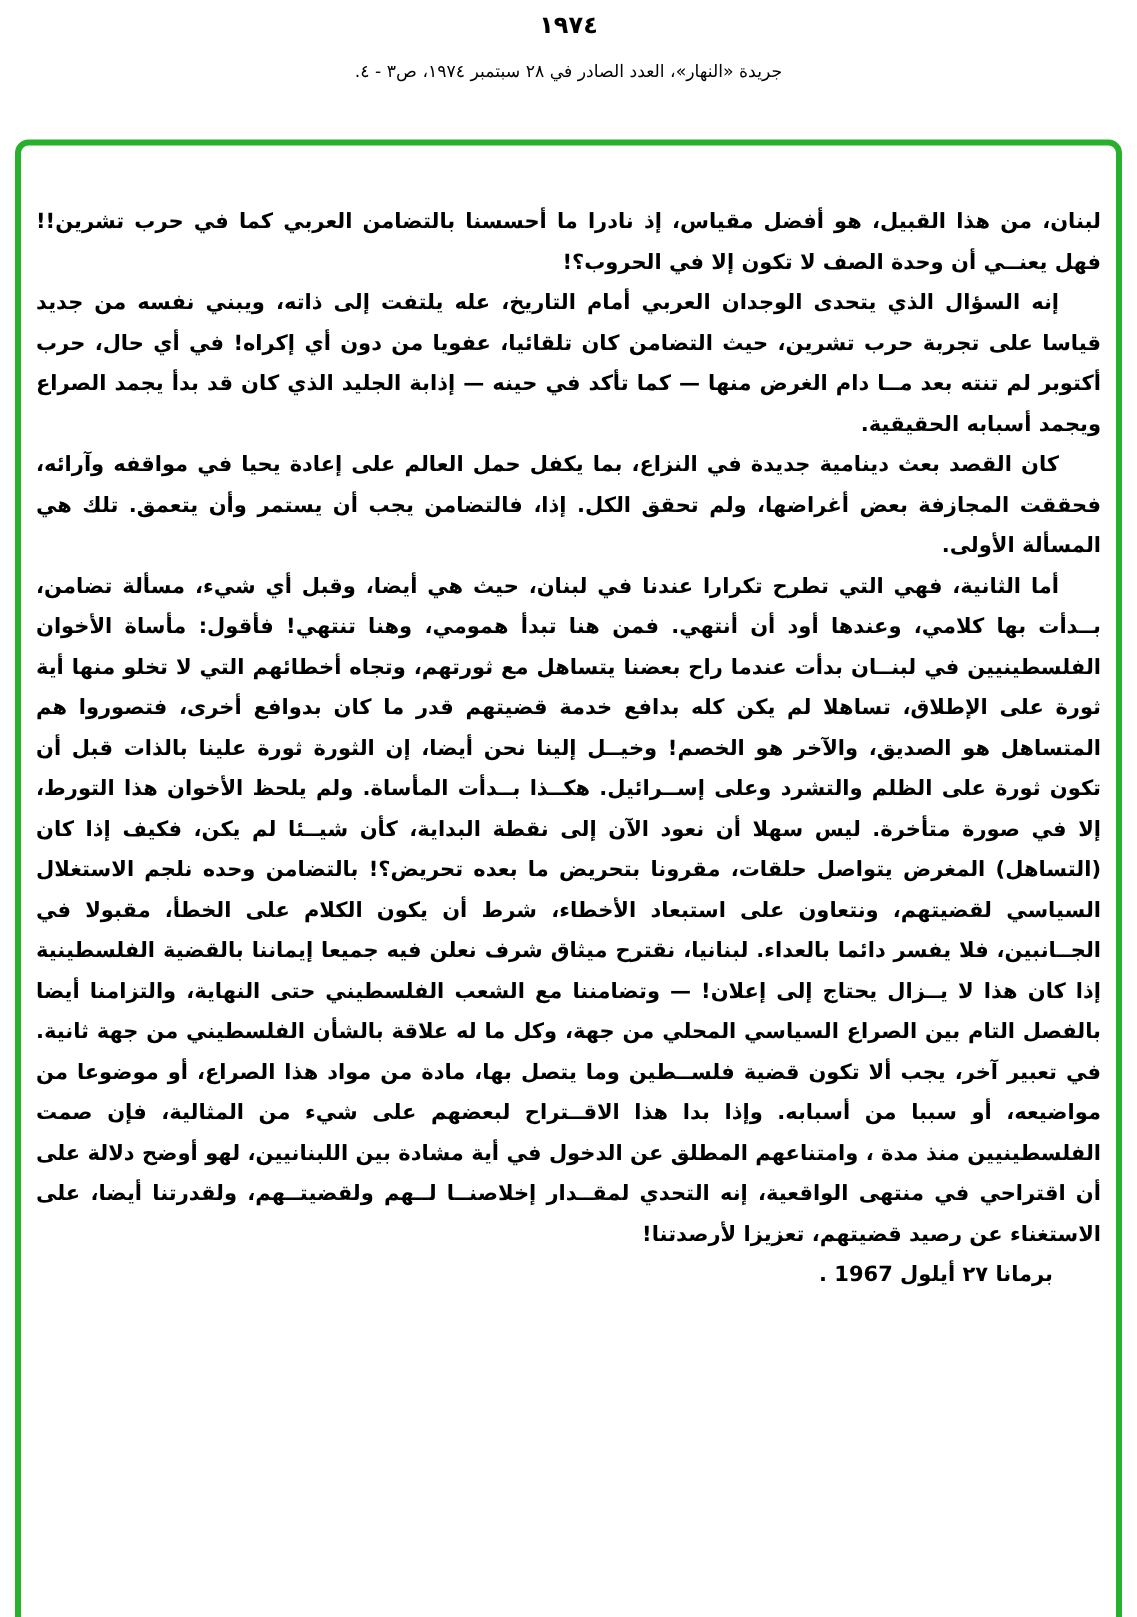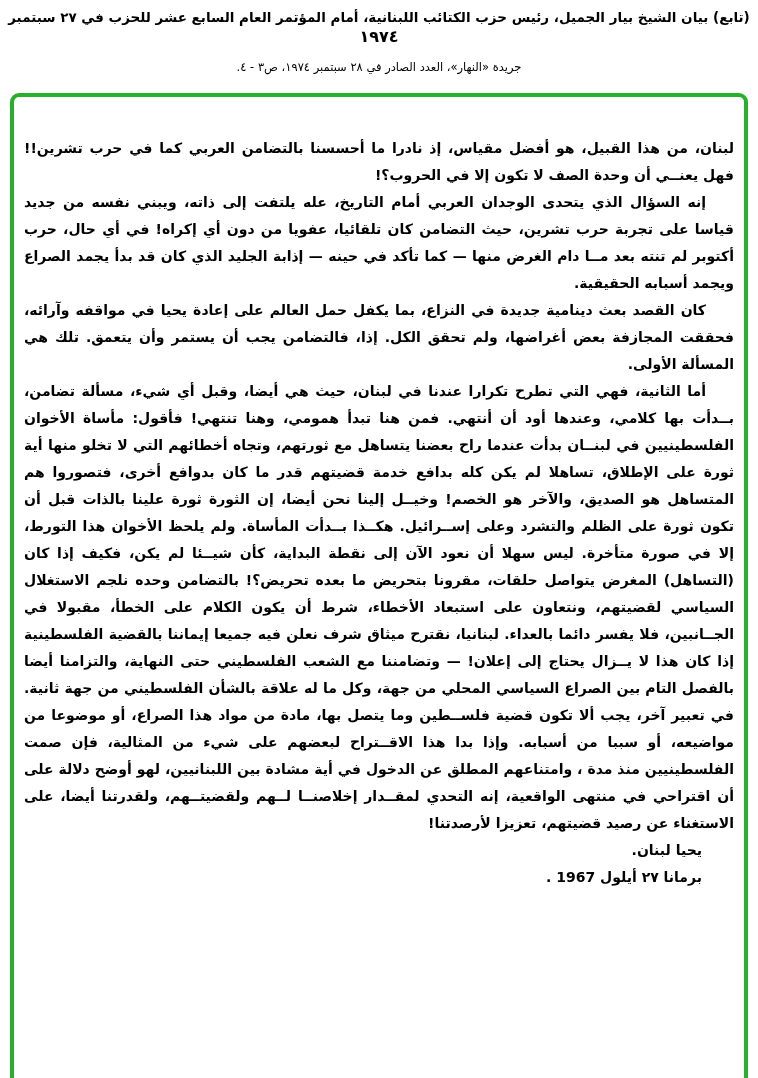--- a/index.html
+++ b/index.html
@@ -58,31 +58,29 @@
     font-weight: bold;
     font-size: 15px;
   }
 </style>
 </head>
 <body>
 
 <div class="page">
 
   <div class="header">
-    <div class="header-title">(تابع) بيان الشيخ بيار الجميل، رئيس حزب الكتائب اللبنانية، أمام المؤتمر العام السابع عشر للحزب في ٢٧ سبتمبر</div>
     <div class="header-year">١٩٧٤</div>
     <div class="header-source">جريدة «النهار»، العدد الصادر في ٢٨ سبتمبر ١٩٧٤، ص٣ - ٤.</div>
   </div>
 
   <div class="content-box">
     <div class="text-block">
       <p>لبنان، من هذا القبيل، هو أفضل مقياس، إذ نادرا ما أحسسنا بالتضامن العربي كما في حرب تشرين!! فهل يعنــي أن وحدة الصف لا تكون إلا في الحروب؟!</p>
       <p class="indent">إنه السؤال الذي يتحدى الوجدان العربي أمام التاريخ، عله يلتفت إلى ذاته، ويبني نفسه من جديد قياسا على تجربة حرب تشرين، حيث التضامن كان تلقائيا، عفويا من دون أي إكراه! في أي حال، حرب أكتوبر لم تنته بعد مــا دام الغرض منها — كما تأكد في حينه — إذابة الجليد الذي كان قد بدأ يجمد الصراع ويجمد أسبابه الحقيقية.</p>
       <p class="indent">كان القصد بعث دينامية جديدة في النزاع، بما يكفل حمل العالم على إعادة يحيا في مواقفه وآرائه، فحققت المجازفة بعض أغراضها، ولم تحقق الكل. إذا، فالتضامن يجب أن يستمر وأن يتعمق. تلك هي المسألة الأولى.</p>
       <p class="indent">أما الثانية، فهي التي تطرح تكرارا عندنا في لبنان، حيث هي أيضا، وقبل أي شيء، مسألة تضامن، بــدأت بها كلامي، وعندها أود أن أنتهي. فمن هنا تبدأ همومي، وهنا تنتهي! فأقول: مأساة الأخوان الفلسطينيين في لبنــان بدأت عندما راح بعضنا يتساهل مع ثورتهم، وتجاه أخطائهم التي لا تخلو منها أية ثورة على الإطلاق، تساهلا لم يكن كله بدافع خدمة قضيتهم قدر ما كان بدوافع أخرى، فتصوروا هم المتساهل هو الصديق، والآخر هو الخصم! وخيــل إلينا نحن أيضا، إن الثورة ثورة علينا بالذات قبل أن تكون ثورة على الظلم والتشرد وعلى إســرائيل. هكــذا بــدأت المأساة. ولم يلحظ الأخوان هذا التورط، إلا في صورة متأخرة. ليس سهلا أن نعود الآن إلى نقطة البداية، كأن شيــئا لم يكن، فكيف إذا كان (التساهل) المغرض يتواصل حلقات، مقرونا بتحريض ما بعده تحريض؟! بالتضامن وحده نلجم الاستغلال السياسي لقضيتهم، ونتعاون على استبعاد الأخطاء، شرط أن يكون الكلام على الخطأ، مقبولا في الجــانبين، فلا يفسر دائما بالعداء. لبنانيا، نقترح ميثاق شرف نعلن فيه جميعا إيماننا بالقضية الفلسطينية إذا كان هذا لا يــزال يحتاج إلى إعلان! — وتضامننا مع الشعب الفلسطيني حتى النهاية، والتزامنا أيضا بالفصل التام بين الصراع السياسي المحلي من جهة، وكل ما له علاقة بالشأن الفلسطيني من جهة ثانية. في تعبير آخر، يجب ألا تكون قضية فلســطين وما يتصل بها، مادة من مواد هذا الصراع، أو موضوعا من مواضيعه، أو سببا من أسبابه. وإذا بدا هذا الاقــتراح لبعضهم على شيء من المثالية، فإن صمت الفلسطينيين منذ مدة ، وامتناعهم المطلق عن الدخول في أية مشادة بين اللبنانيين، لهو أوضح دلالة على أن اقتراحي في منتهى الواقعية، إنه التحدي لمقــدار إخلاصنــا لــهم ولقضيتــهم، ولقدرتنا أيضا، على الاستغناء عن رصيد قضيتهم، تعزيزا لأرصدتنا!</p>
-      <p class="closing">يحيا لبنان.</p>
       <p class="closing">برمانا ٢٧ أيلول 1967 .</p>
     </div>
     <div class="artifact">؛</div>
   </div>
 
 
 </div>
 
 </body></html>

